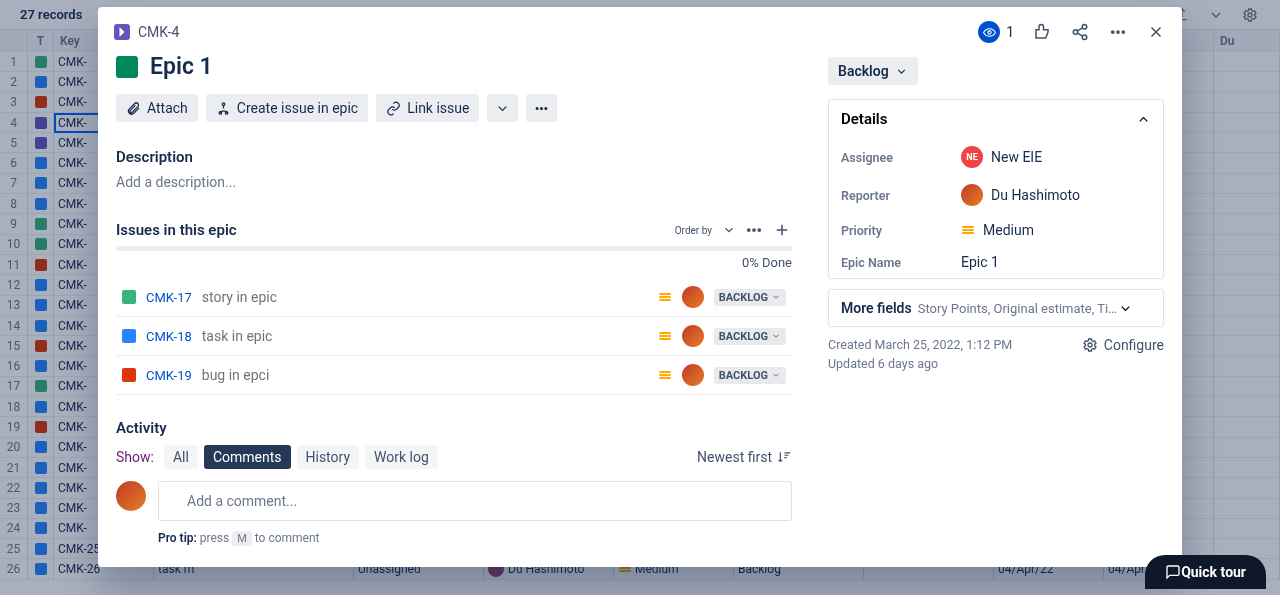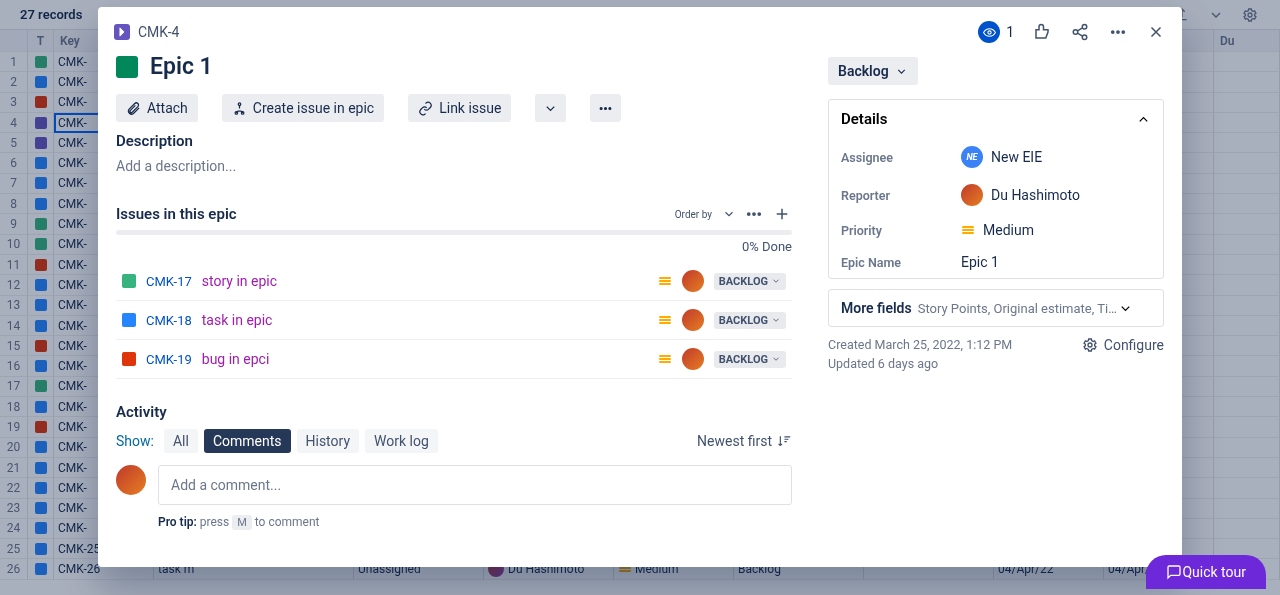--- a/index.html
+++ b/index.html
@@ -49,65 +49,65 @@
   .h-actions .watch { display:flex; align-items:center; gap:4px; background:#0052CC; color:#fff; border-radius:50%; width:22px; height:22px; justify-content:center; }
   .watch-wrap { display:flex; align-items:center; gap:6px; font-size:14px; color:#172B4D;}
   .icn { width:20px; height:20px; display:flex; align-items:center; justify-content:center; cursor:pointer;}
   .icn svg { width:18px; height:18px; }
   .body { display:flex; flex:1; overflow:hidden;}
   .lcol { flex:1; padding:0 18px 12px; overflow:auto;}
   .rcol { width:372px; padding:0 18px 10px; overflow:auto;}
   .title-row { display:flex; align-items:center; gap:12px; margin:6px 0 14px;}
   .title-row .sq { width:22px; height:22px; border-radius:3px; background:#00875A;}
   .title-row h1 { font-size:23px; font-weight:600; color:#172B4D;}
-  .btnbar { display:flex; gap:24px; margin-bottom:10px;}
+  .btnbar { display:flex; gap:8px; margin-bottom:26px;}
   .btn { background:#ecedf0; border-radius:3px; padding:6px 10px; font-size:14px; color:#172B4D; display:flex; align-items:center; gap:6px; cursor:pointer; }
   .btn.sm { padding:6px 8px; }
   .btn svg { width:15px; height:15px; }
   .sect { font-size:15px; font-weight:600; color:#172B4D; margin-bottom:8px; }
   .desc-empty { color:#6B778C; font-size:14px; margin-bottom:30px; }
   .ep-head { display:flex; align-items:center; justify-content:space-between; margin-bottom:6px;margin-top:18px;}
   .ep-head .rhs { display:flex; align-items:center; gap:8px; color:#42526E;}
   .orderby { font-size:10px; color:#42526E; display:flex; gap:10px; align-items:center; cursor:pointer;}
   .progress { height:5px; background:#ecedf0; border-radius:3px; margin-bottom:4px;}
   .done { text-align:right; font-size:13px; color:#42526E; margin-bottom:8px;}
   .issue { display:flex; align-items:center; gap:10px; padding:8px 6px; border-bottom:1px solid #eceef1; font-size:14px;}
   .issue .iss-box { width:14px; height:14px; border-radius:2px; flex:none;}
   .issue .iid { color:#0052CC; font-size:13px; flex:none; cursor:pointer;}
-  .issue .isum { flex:1; color:#a21caf;}
+  .issue .isum { flex:1; color:#737373;}
   .issue .ava { width:22px; height:22px; border-radius:50%; background:linear-gradient(135deg,#c0392b,#e67e22);}
   .stpill { background:#e8eaed; border-radius:3px; font-size:11px; font-weight:700; color:#42526E; padding:2px 5px; display:flex; align-items:center; gap:3px; cursor:pointer;}
   .act-h { font-size:15px; font-weight:600; color:#172B4D; margin:24px 0 8px;}
   .tabs { display:flex; align-items:center; gap:8px; margin-bottom:12px; justify-content:space-between;}
   .tabs .tg { display:flex; align-items:center; gap:6px;}
-  .tabs .lbl { font-size:14px; color:#0369a1; margin-right:4px;}
+  .tabs .lbl { font-size:14px; color:#701a75; margin-right:4px;}
   .tab { background:#f4f5f7; border-radius:3px; padding:4px 9px; font-size:14px; color:#42526E; cursor:pointer;}
   .tab.active { background:#253858; color:#fff;}
   .nf { font-size:14px; color:#42526E; display:flex; gap:6px; align-items:center; cursor:pointer;}
   .comment-row { display:flex; gap:12px; align-items:flex-start; margin-bottom:10px;}
   .comment-row .cav { width:30px; height:30px; border-radius:50%; background:linear-gradient(135deg,#c0392b,#e67e22); flex:none;}
-  .cinput { flex:1; border:1px solid #dfe1e6; border-radius:3px; padding:11px 12px; font-size:14px; color:#6B778C;}
+  .cinput { flex:1; border:1px solid #dfe1e6; border-radius:3px; padding:11px 28px; font-size:14px; color:#6B778C;}
   .protip { font-size:12px; color:#6B778C; margin-left:42px;}
   .protip b { font-weight:600; color:#172B4D;}
   .kbd { background:#ecedf0; border-radius:3px; padding:1px 5px; font-size:11px;}
   .rcol .status { background:#ecedf0; display:inline-flex; align-items:center; gap:6px; padding:6px 10px; border-radius:3px; font-size:14px; font-weight:600; color:#172B4D; margin:10px 0 14px; cursor:pointer;}
   .panel { border:1px solid #dfe1e6; border-radius:3px;}
   .panel-h { padding:10px 12px; font-size:15px; font-weight:600; display:flex; justify-content:space-between; align-items:center; cursor:pointer;}
   .panel-r { display:flex; padding:8px 12px; font-size:14px; align-items:center;}
   .panel-r .k { width:120px; color:#6B778C; font-size:12.5px; font-weight:600;}
   .panel-r .v { display:flex; align-items:center; gap:8px; color:#172B4D;}
   .av-big { width:22px; height:22px; border-radius:50%; display:flex; align-items:center; justify-content:center; color:#fff; font-size:9px; font-weight:700;}
-  .av-ne { background:#3b82f6;font-style:italic;}
+  .av-ne { background:#ef4444;}
   .av-du { background:linear-gradient(135deg,#c0392b,#e67e22);}
   .more-panel { border:1px solid #dfe1e6; border-radius:3px; padding:10px 12px; margin-top:10px; display:flex; justify-content:flex-start; align-items:center; font-size:14px;}
   .more-panel .mf { font-weight:600; color:#172B4D;}
   .more-panel .mfd { color:#6B778C; font-size:13px; margin-left:6px; overflow:hidden; text-overflow:ellipsis; white-space:nowrap; max-width:200px;}
   .meta { font-size:12.5px; color:#6B778C; margin-top:10px; display:flex; justify-content:space-between; align-items:flex-start;}
   .conf { display:flex; align-items:center; gap:6px; color:#42526E; font-size:14px; cursor:pointer;}
-  .quick { position:absolute; right:14px; bottom:6px; background:#6d28d9; color:#fff; border-radius:20px 20px 0 0; padding:9px 20px; font-size:14px; display:flex; gap:0; align-items:center;}
+  .quick { position:absolute; right:14px; bottom:6px; background:#0f172a; color:#fff; border-radius:20px 20px 0 0; padding:9px 20px; font-size:14px; display:flex; gap:0; align-items:center;font-weight:bold;}
   svg { stroke: currentColor; fill:none; stroke-width:2;}
 </style>
 </head>
 <body>
 
 <div class="bg">
   <div class="bg-top">
     <div class="records">27 records</div>
     <div class="right-icons">
       <span class="icn">

